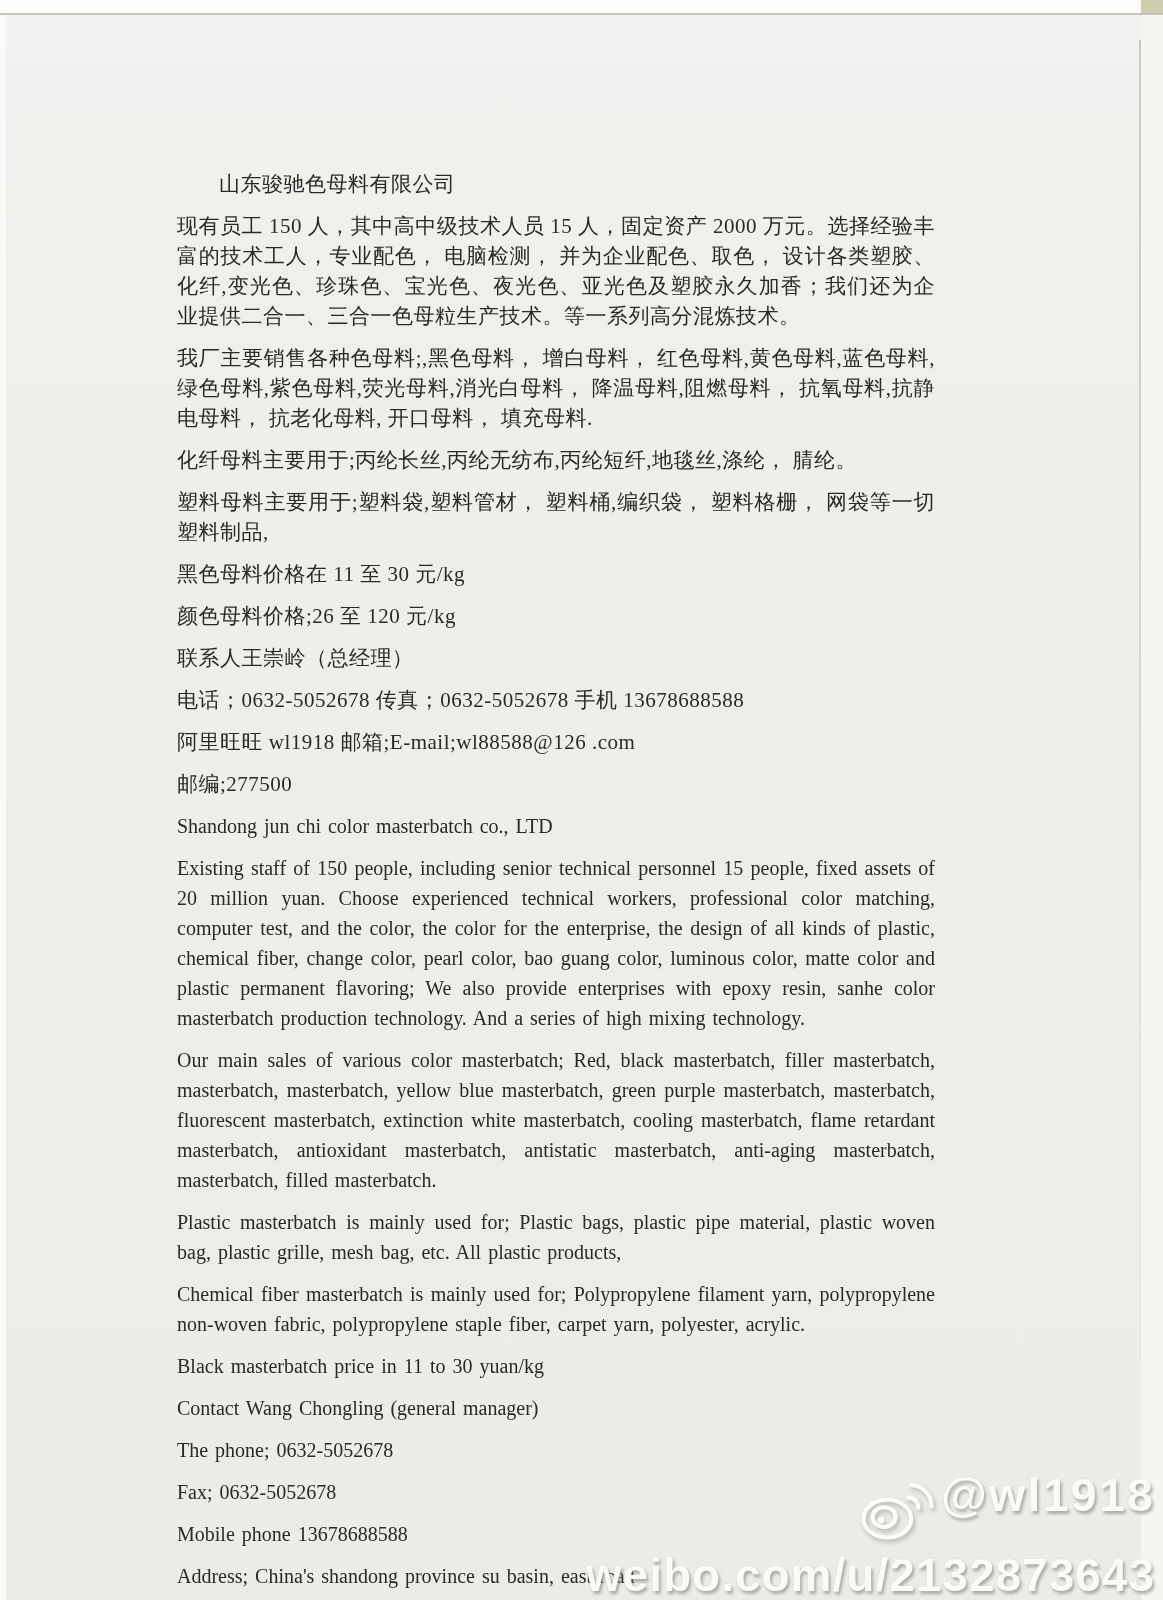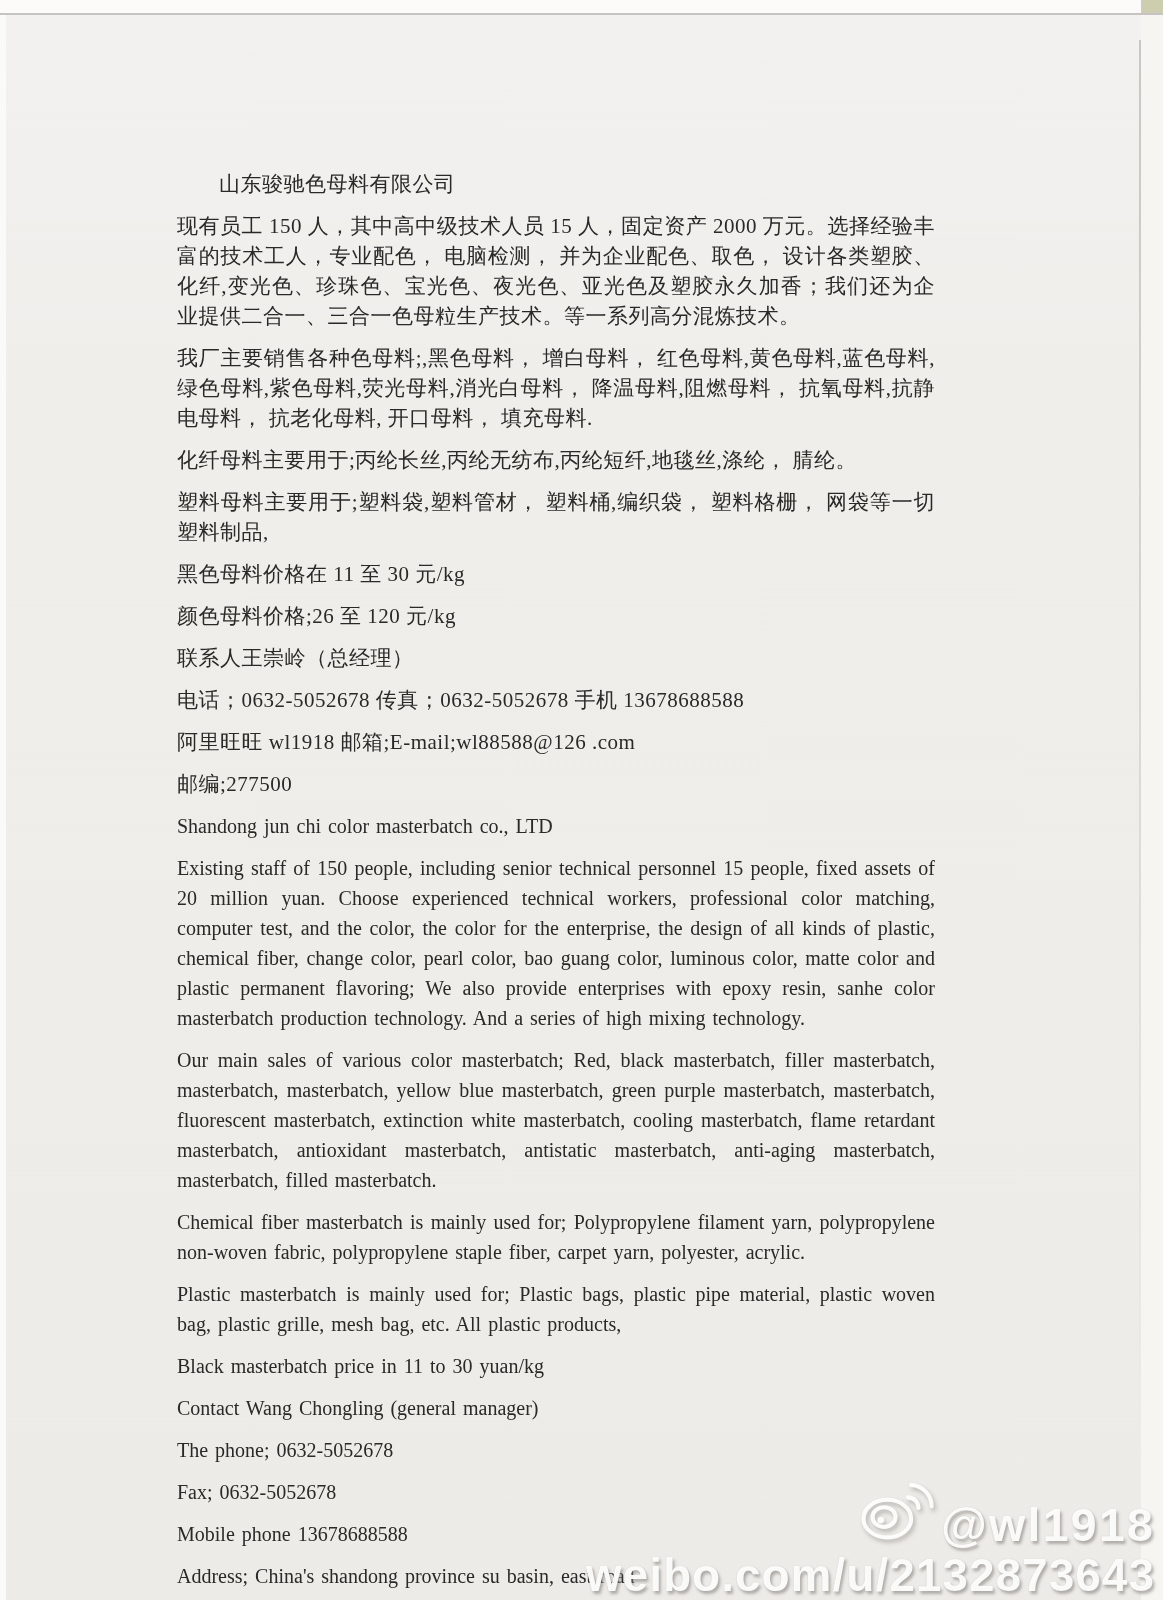--- a/index.html
+++ b/index.html
@@ -61,21 +61,21 @@
     position: absolute; right: 8px; bottom: 2px;
     text-align: right;
     color: rgba(253, 253, 252, 0.96);
     font-family: "Liberation Sans", "DejaVu Sans", sans-serif;
     font-weight: bold;
     text-shadow: 2px 3px 3px rgba(125, 122, 118, 0.55),
                  0 0 1px rgba(160, 157, 152, 0.5);
     line-height: 1;
   }
   .wm-row1 {
-    display: flex; align-items: flex-end; justify-content: flex-end;
+    display: flex; align-items: flex-start; justify-content: flex-end;
     gap: 2px;
     margin-bottom: 4px;
   }
   .wm-handle { font-size: 47px; letter-spacing: 2px; }
   .wm-url { font-size: 46px; letter-spacing: 1px; }
   .wm-logo { filter: drop-shadow(2px 3px 2px rgba(125,122,118,0.5)); }
 </style>
 </head>
 <body>
 
@@ -96,22 +96,22 @@
     <p class="cn">黑色母料价格在 11 至 30 元/kg</p>
     <p class="cn">颜色母料价格;26 至 120 元/kg</p>
     <p class="cn">联系人王崇岭（总经理）</p>
     <p class="cn">电话；0632-5052678 传真；0632-5052678 手机 13678688588</p>
     <p class="cn">阿里旺旺 wl1918 邮箱;E-mail;wl88588@126 .com</p>
     <p class="cn">邮编;277500</p>
 
     <p class="en no-just">Shandong jun chi color masterbatch co., LTD</p>
     <p class="en">Existing staff of 150 people, including senior technical personnel 15 people, fixed assets of 20 million yuan. Choose experienced technical workers, professional color matching, computer test, and the color, the color for the enterprise, the design of all kinds of plastic, chemical fiber, change color, pearl color, bao guang color, luminous color, matte color and plastic permanent flavoring; We also provide enterprises with epoxy resin, sanhe color masterbatch production technology. And a series of high mixing technology.</p>
     <p class="en">Our main sales of various color masterbatch; Red, black masterbatch, filler masterbatch, masterbatch, masterbatch, yellow blue masterbatch, green purple masterbatch, masterbatch, fluorescent masterbatch, extinction white masterbatch, cooling masterbatch, flame retardant masterbatch, antioxidant masterbatch, antistatic masterbatch, anti-aging masterbatch, masterbatch, filled masterbatch.</p>
+    <p class="en">Plastic masterbatch is mainly used for; Plastic bags, plastic pipe material, plastic woven bag, plastic grille, mesh bag, etc. All plastic products,</p>
     <p class="en">Chemical fiber masterbatch is mainly used for; Polypropylene filament yarn, polypropylene non-woven fabric, polypropylene staple fiber, carpet yarn, polyester, acrylic.</p>
-    <p class="en">Plastic masterbatch is mainly used for; Plastic bags, plastic pipe material, plastic woven bag, plastic grille, mesh bag, etc. All plastic products,</p>
     <p class="en no-just">Black masterbatch price in 11 to 30 yuan/kg</p>
     <p class="en no-just">Contact Wang Chongling (general manager)</p>
     <p class="en no-just">The phone; 0632-5052678</p>
     <p class="en no-just">Fax; 0632-5052678</p>
     <p class="en no-just">Mobile phone 13678688588</p>
     <p class="en no-just">Address; China's shandong province su basin, east road</p>
   </div>
 
   <div class="watermark">
     <div class="wm-row1">

